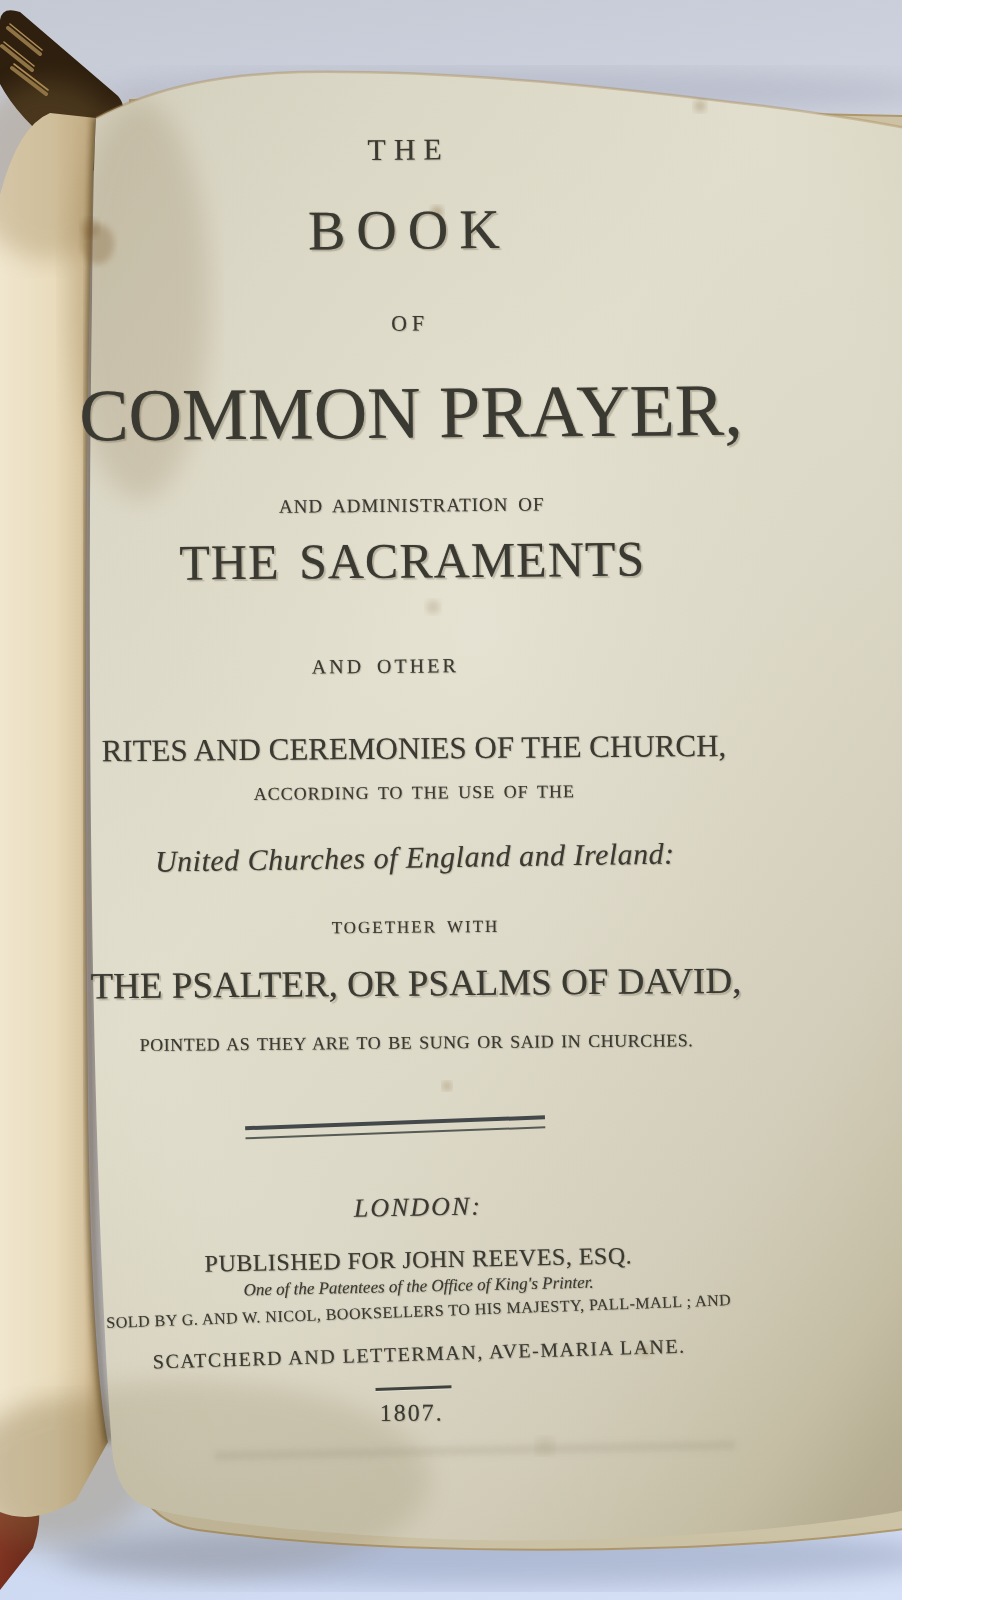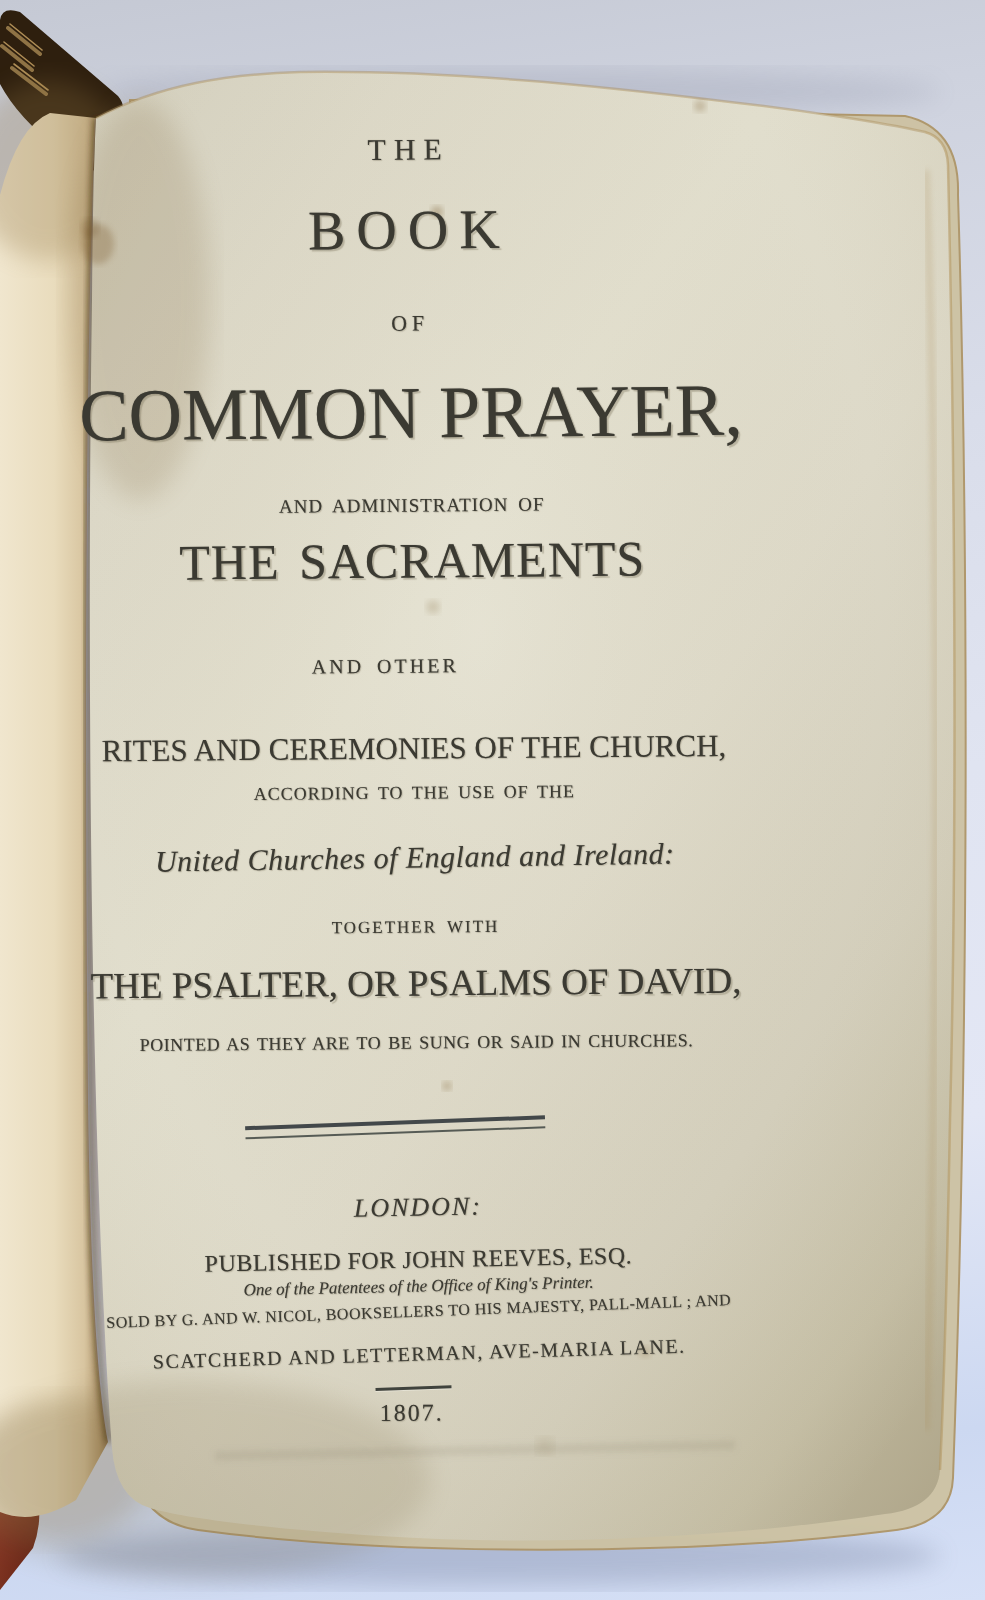--- a/index.html
+++ b/index.html
@@ -1,18 +1,18 @@
 <!DOCTYPE html>
 <html><head>
 <meta charset="utf-8">
 <style>
   html,body { margin:0; padding:0; }
   body { font-family:"Liberation Serif","DejaVu Serif",serif; }
   .scene {
-    position:relative; width:985px; height:1600px; overflow:hidden;
+    position:relative; width:902px; height:1600px; overflow:hidden;
     background:linear-gradient(172deg,#c5c9d4 0%,#ced2de 12%,#d9ddea 32%,#e0e4f1 52%,#e3e7f5 72%,#ccd8f1 90%,#d6e0f6 100%);
   }
   .scene svg { position:absolute; left:0; top:0; }
   
   .textcol { position:absolute; left:0; top:0; width:985px; height:1600px;
              transform:rotate(-0.5deg); transform-origin:480px 300px; z-index:5; }
   .line { position:absolute; left:30px; width:760px; text-align:center;
           color:#3b3a32; line-height:1; white-space:nowrap;
           text-shadow:0 0 1px rgba(59,58,50,.45), 1px 1px 1px rgba(140,132,108,.35); }
   .big  { text-shadow:0 0 1px rgba(45,44,38,.55), 2px 2px 1px rgba(125,118,95,.38); }

